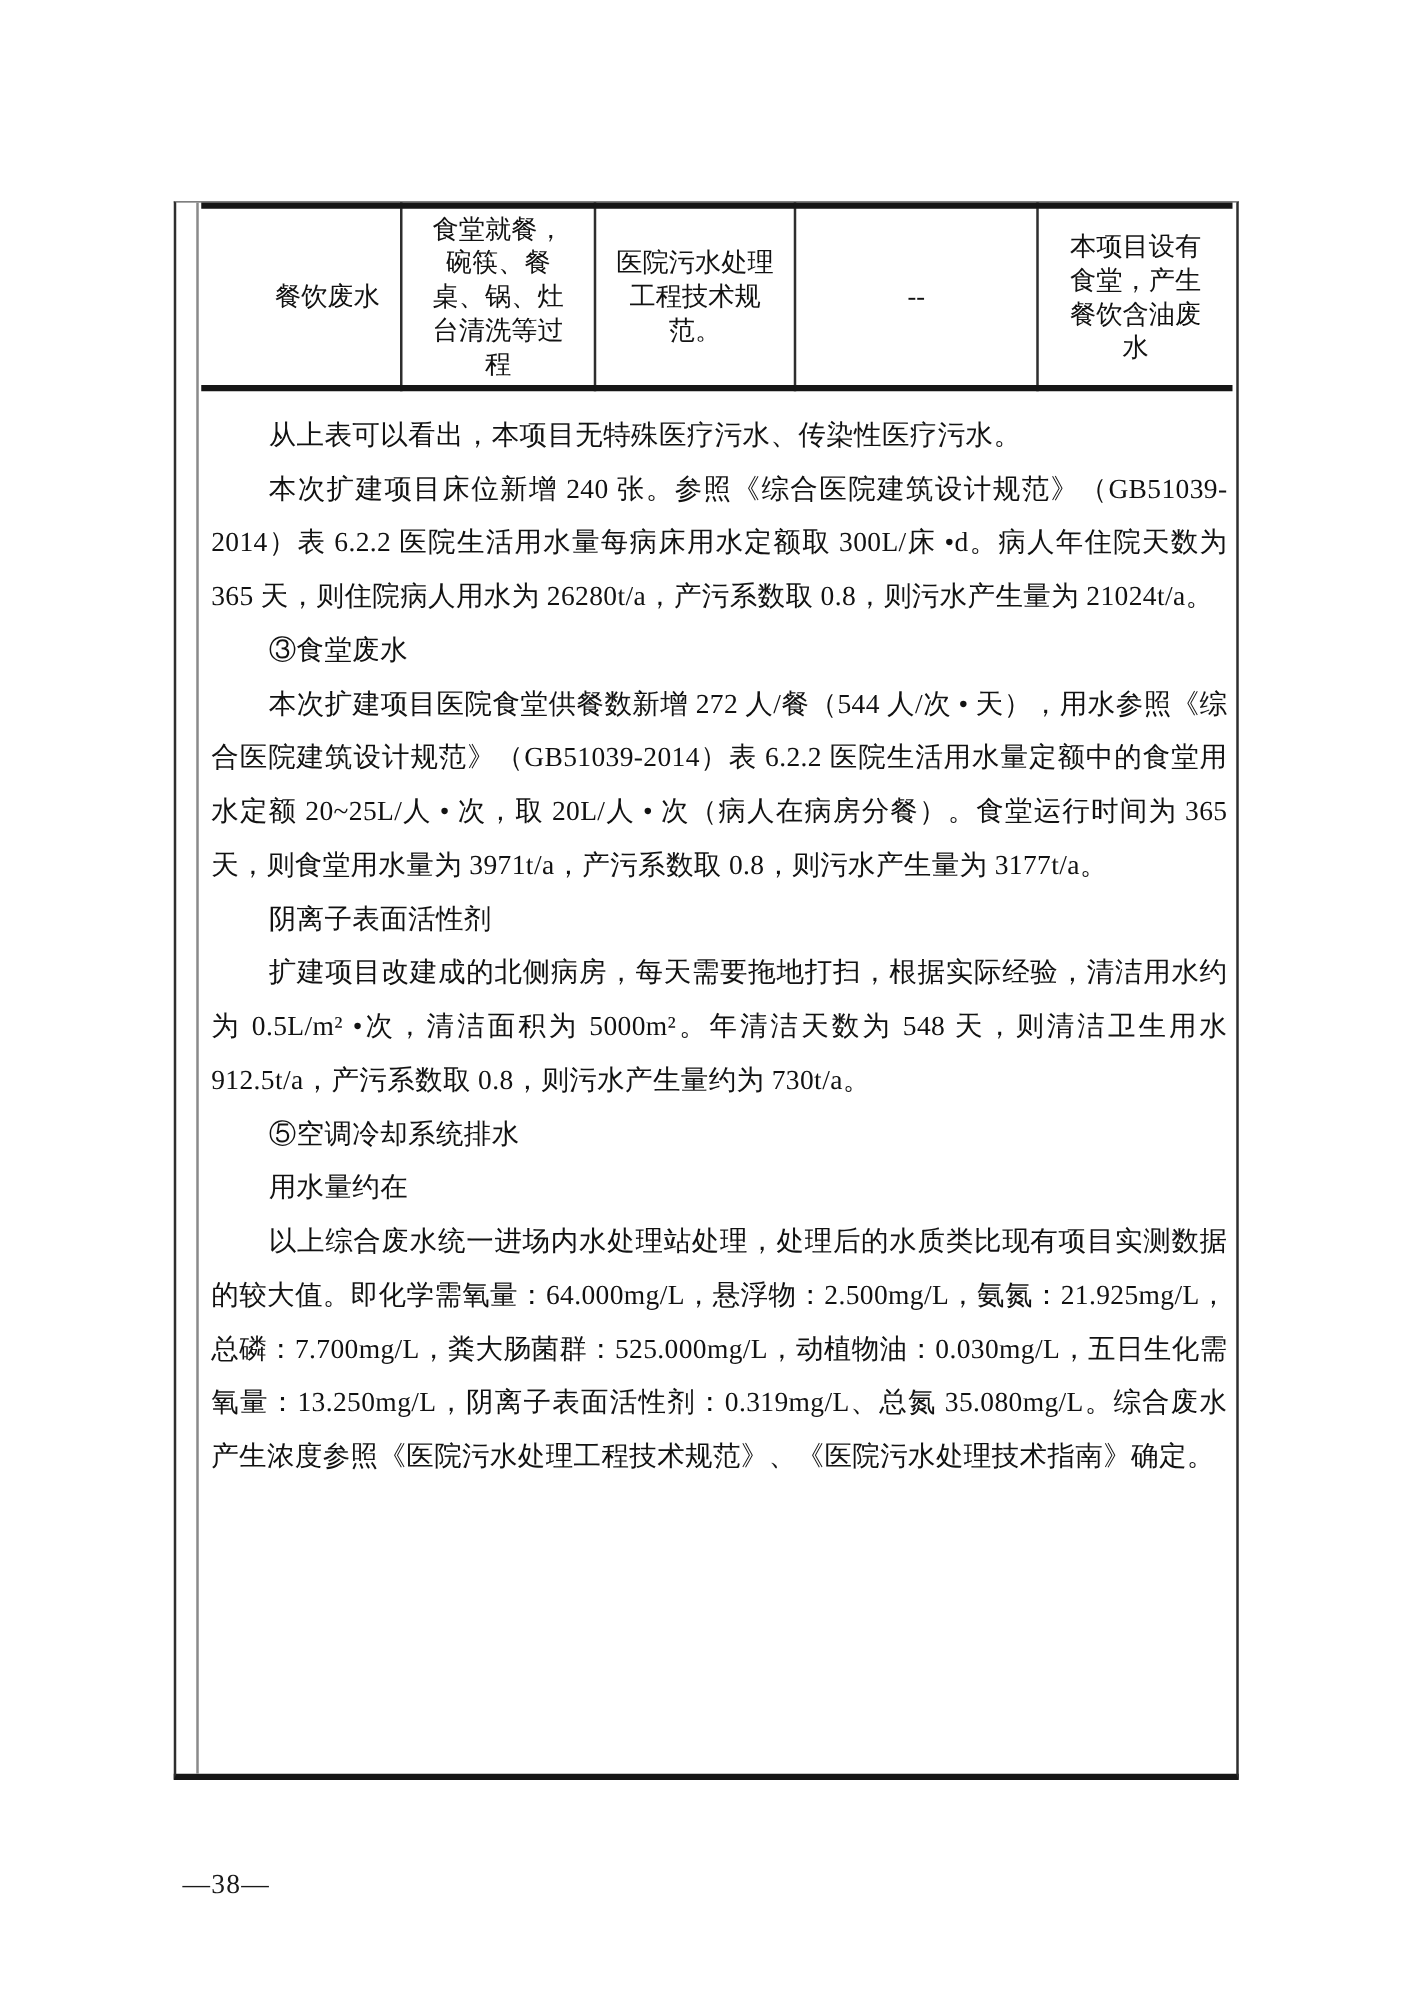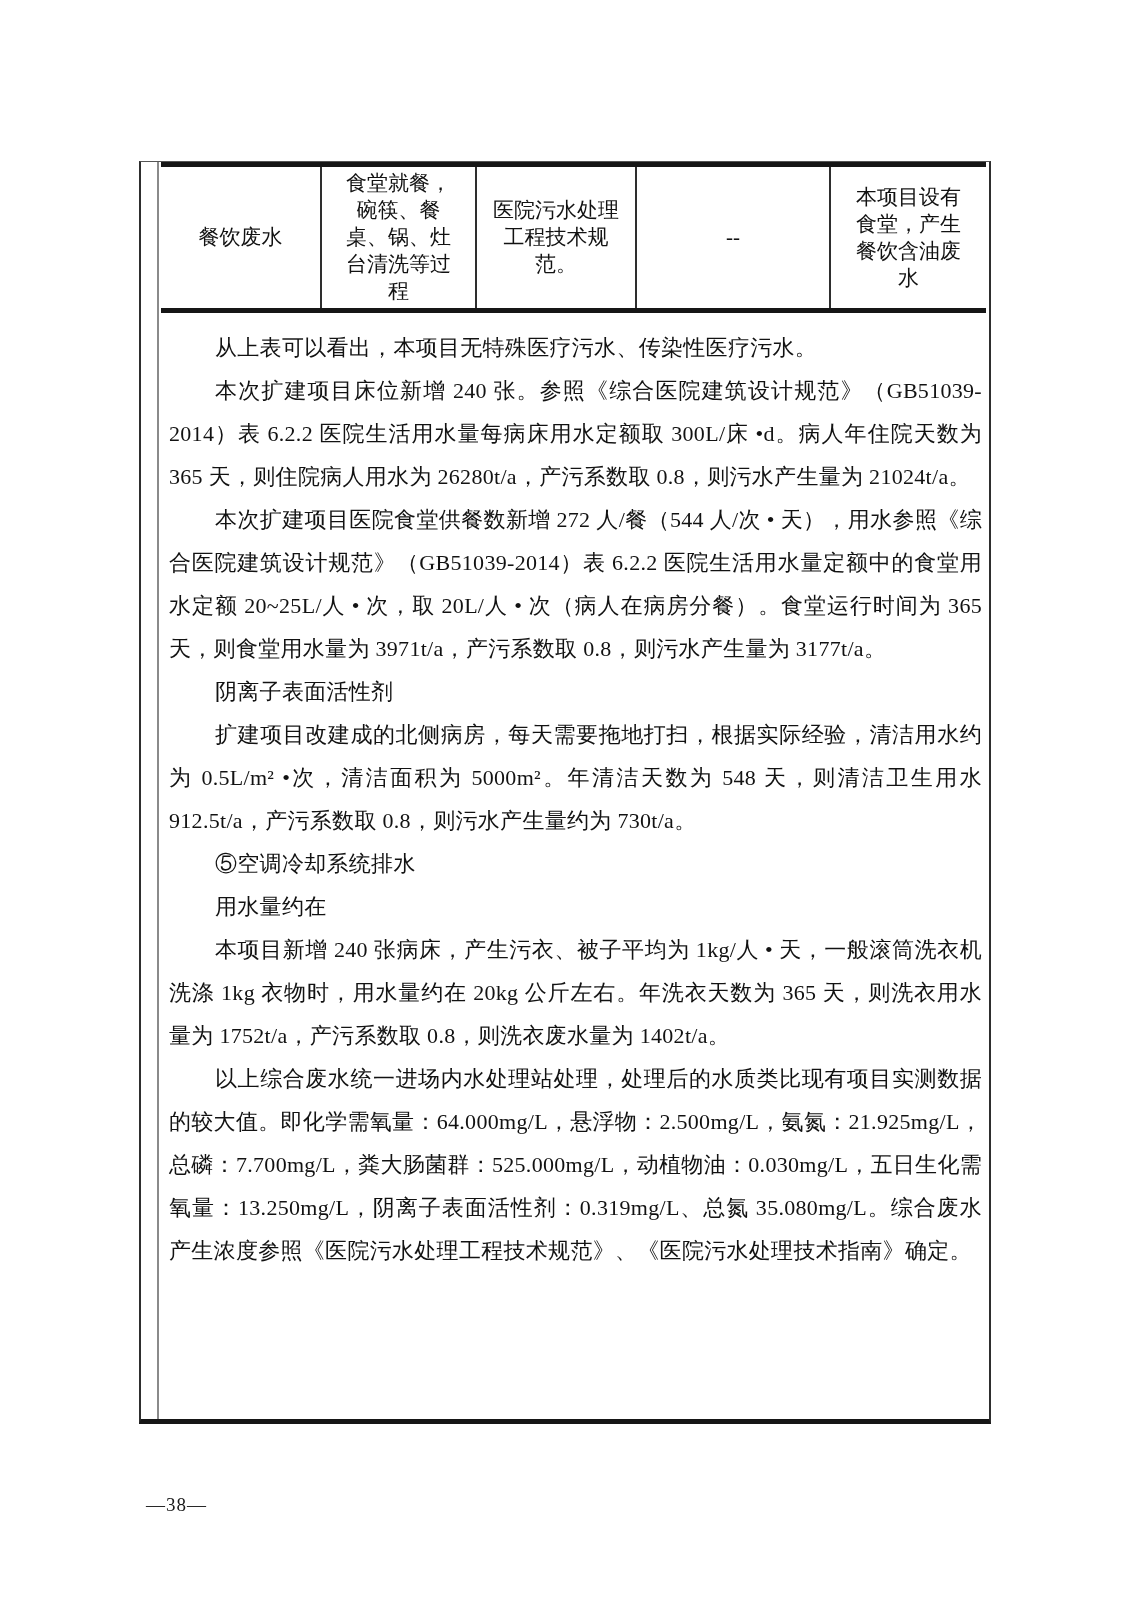--- a/index.html
+++ b/index.html
@@ -37,34 +37,34 @@
   }
   table.header-row td {
     border: 2px solid #2e2e2e;
     height: 101px;
     text-align: center;
     vertical-align: middle;
     font-size: 21px;
     line-height: 27px;
     padding: 3px 16px;
   }
-  table.header-row td:first-child { border-left: none; }
+  table.header-row td:first-child { border-left: none; text-align: right; }
   table.header-row td:last-child { border-right: none; margin-left: 38px; }
   .body-text {
     padding: 13px 4px 0 8px;
     font-size: 22px;
     line-height: 43px;
     text-align: justify;
     letter-spacing: 0.3px;
   }
   .body-text p { text-indent: 46px; margin: 0; }
   .footer {
     position: absolute;
     left: 146px; top: 1494px;
-    font-size: 19px;
+    font-size: 22px;
     letter-spacing: 1px;
     color: #1a1a1a;
   }
 </style>
 </head>
 <body>
 
 <div class="doc">
   <div class="gutter"></div>
   <div class="content">
@@ -84,25 +84,25 @@
         <td>医院污水处理工程技术规范。</td>
         <td>--</td>
         <td>本项目设有食堂，产生餐饮含油废水</td>
       </tr>
     </tbody>
       </table>
 
     <div class="body-text">
       <p>从上表可以看出，本项目无特殊医疗污水、传染性医疗污水。</p>
       <p>本次扩建项目床位新增 240 张。参照《综合医院建筑设计规范》（GB51039-2014）表 6.2.2 医院生活用水量每病床用水定额取 300L/床 •d。病人年住院天数为 365 天，则住院病人用水为 26280t/a，产污系数取 0.8，则污水产生量为 21024t/a。</p>
+      <p>③食堂废水</p>
       <p>本次扩建项目医院食堂供餐数新增 272 人/餐（544 人/次 • 天），用水参照《综合医院建筑设计规范》（GB51039-2014）表 6.2.2 医院生活用水量定额中的食堂用水定额 20~25L/人 • 次，取 20L/人 • 次（病人在病房分餐）。食堂运行时间为 365 天，则食堂用水量为 3971t/a，产污系数取 0.8，则污水产生量为 3177t/a。</p>
       <p>阴离子表面活性剂</p>
       <p>扩建项目改建成的北侧病房，每天需要拖地打扫，根据实际经验，清洁用水约为 0.5L/m² •次，清洁面积为 5000m²。年清洁天数为 548 天，则清洁卫生用水 912.5t/a，产污系数取 0.8，则污水产生量约为 730t/a。</p>
       <p>⑤空调冷却系统排水</p>
       <p>用水量约在</p>
-      <p>本项目新增 240 张病床，产生污衣、被子平均为 1kg/人 • 天，一般滚筒洗衣机洗涤 1kg 衣物时，用水量约在 20kg 公斤左右。年洗衣天数为 365 天，则洗衣用水量为 1752t/a，产污系数取 0.8，则洗衣废水量为 1402t/a。</p>
       <p>以上综合废水统一进场内水处理站处理，处理后的水质类比现有项目实测数据的较大值。即化学需氧量：64.000mg/L，悬浮物：2.500mg/L，氨氮：21.925mg/L，总磷：7.700mg/L，粪大肠菌群：525.000mg/L，动植物油：0.030mg/L，五日生化需氧量：13.250mg/L，阴离子表面活性剂：0.319mg/L、总氮 35.080mg/L。综合废水产生浓度参照《医院污水处理工程技术规范》、《医院污水处理技术指南》确定。</p>
     </div>
 
   </div>
 </div>
 
 <div class="footer">—38—</div>
 
 </body></html>

